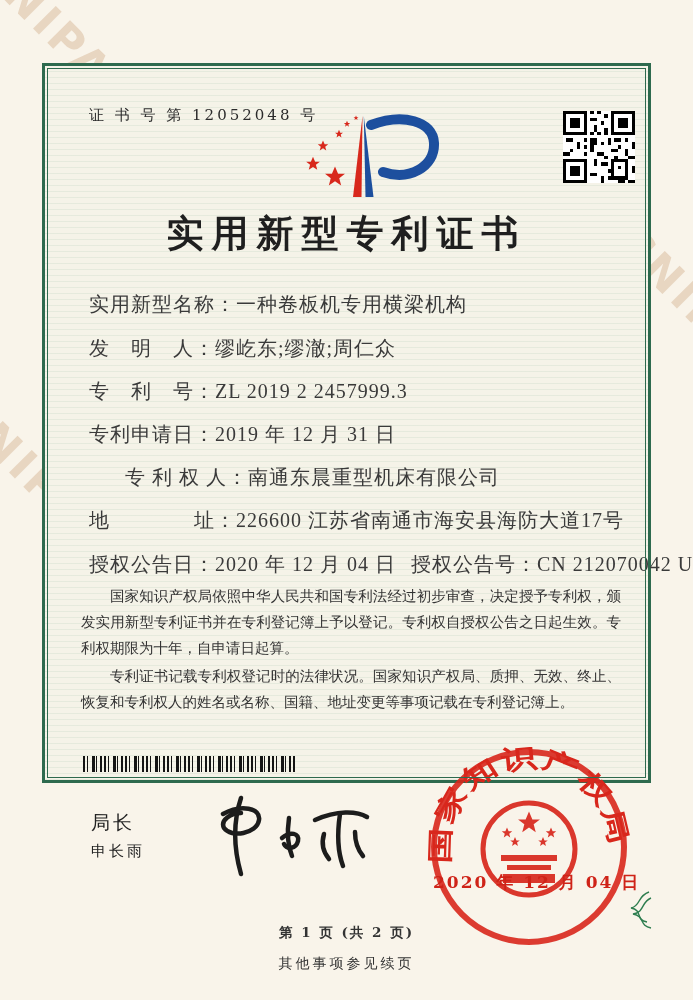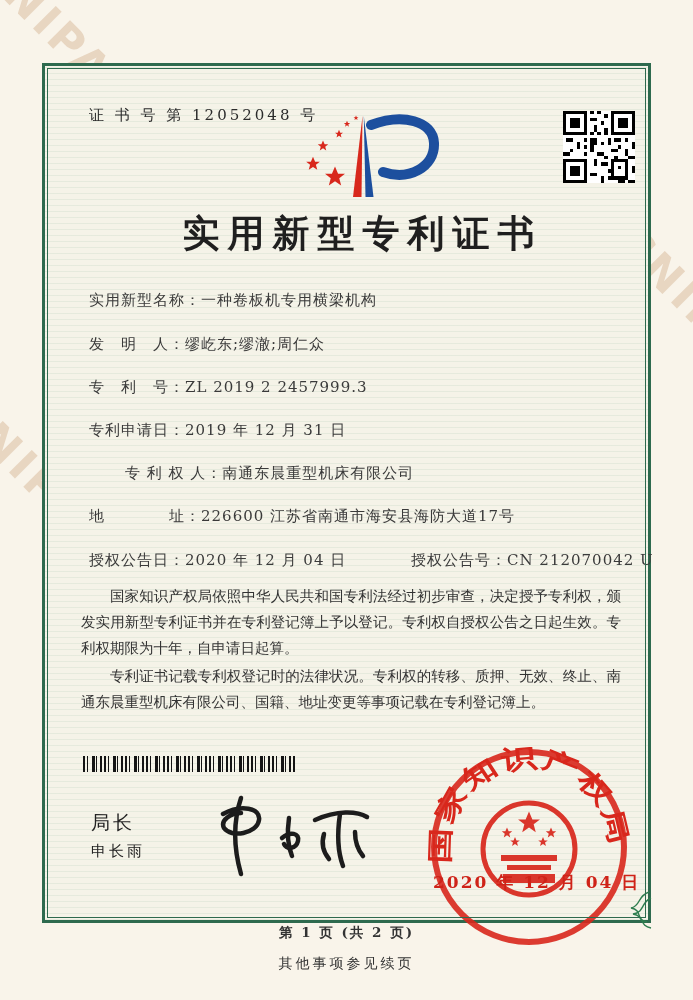--- a/index.html
+++ b/index.html
@@ -18,44 +18,44 @@
     color:rgba(216,183,152,0.5); transform:rotate(45deg); white-space:nowrap;
     pointer-events:none; user-select:none;
   }
   .wm1 { left:-38px; top:-6px; }
   .wm2 { left:600px; top:268px; }
   .wm3 { left:-62px; top:438px; }
   .wm4 { left:228px; top:668px; color:rgba(216,183,152,0.38); }
 
   
   .frame {
-    position:absolute; left:42px; top:63px; width:609px; height:860px;
+    position:absolute; left:42px; top:63px; width:609px; height:720px;
     border:3px solid #2e6a4e;
     background:
       repeating-linear-gradient(0deg, rgba(126,172,144,0.13) 0 1px, rgba(0,0,0,0) 1px 6px),
       #f5f3e8;
   }
   .frame::after {
     content:""; position:absolute; inset:2px; border:1px solid #2e6a4e; pointer-events:none;
   }
 
   .cert-no {
     position:absolute; left:44px; top:40px; font-size:15px; color:#2b2b2b;
     letter-spacing:3px;
   }
 
   .logo { position:absolute; left:238px; top:45px; width:160px; height:92px; }
   .qr   { position:absolute; left:518px; top:45px; width:72px; height:72px; }
 
   .title {
     position:absolute; left:0; top:143px; width:100%; text-align:center;
-    font-size:37px; font-weight:bold; color:#1f1f1f; letter-spacing:8px;margin-left:16px;
-  }
-
-  .field { position:absolute; left:44px; font-size:15px; color:#3a3a3a; letter-spacing:1px; white-space:nowrap; }
+    font-size:37px; font-weight:bold; color:#1f1f1f; letter-spacing:8px;
+  }
+
+  .field { position:absolute; left:44px; font-size:20px; color:#3a3a3a; letter-spacing:1px; white-space:nowrap;font-family:Liberation Serif, serif; }
   .field .lbl { color:#3a3a3a; }
   .f1 { top:225px; } .f2 { top:269px; } .f3 { top:312px; }
   .f4 { top:355px; } .f5 { top:398px;margin-left:36px; } .f6 { top:441px; }
   .f7 { top:485px;text-align:right; } .f8 { top:485px; left:318px;margin-left:48px; }
 
   .body-text {
     position:absolute; left:36px; top:518px; width:540px;
     font-size:14.5px; color:#333; line-height:1.78; text-align:justify;
   }
   .body-text p { text-indent:2em; margin-bottom:3px; }
@@ -189,21 +189,21 @@
     <div class="field f2"><span class="lbl">发　明　人：</span><span>缪屹东;缪澈;周仁众</span></div>
     <div class="field f3"><span class="lbl">专　利　号：</span><span>ZL 2019 2 2457999.3</span></div>
     <div class="field f4"><span class="lbl">专利申请日：</span><span>2019 年 12 月 31 日</span></div>
     <div class="field f5"><span class="lbl">专 利 权 人：</span><span>南通东晨重型机床有限公司</span></div>
     <div class="field f6"><span class="lbl">地　　　　址：</span><span>226600 江苏省南通市海安县海防大道17号</span></div>
     <div class="field f7"><span class="lbl">授权公告日：</span><span>2020 年 12 月 04 日</span></div>
     <div class="field f8"><span class="lbl">授权公告号：</span><span>CN 212070042 U</span></div>
 
     <div class="body-text">
       <p>国家知识产权局依照中华人民共和国专利法经过初步审查，决定授予专利权，颁发实用新型专利证书并在专利登记簿上予以登记。专利权自授权公告之日起生效。专利权期限为十年，自申请日起算。</p>
-      <p>专利证书记载专利权登记时的法律状况。专利权的转移、质押、无效、终止、南通东晨重型机床有限公司、国籍、地址变更等事项记载在专利登记簿上。</p>
+      <p>专利证书记载专利权登记时的法律状况。国家知识产权局、质押、无效、终止、恢复和专利权人的姓名或名称、国籍、地址变更等事项记载在专利登记簿上。</p>
     </div>
 
     <div class="barcode"></div>
 
     <div class="sig-role">局长</div>
     <div class="sig-name">申长雨</div>
     <svg class="sig-svg" viewBox="0 0 200 100" aria-hidden="true">
       <g fill="none" stroke="#1c1c1c" stroke-width="4.5" stroke-linecap="round" stroke-linejoin="round">
         <path d="M44,14 C36,38 36,62 44,90"></path>
         <path d="M26,30 C44,20 64,24 62,36 C60,50 34,54 27,44 C23,36 34,29 44,29"></path>

